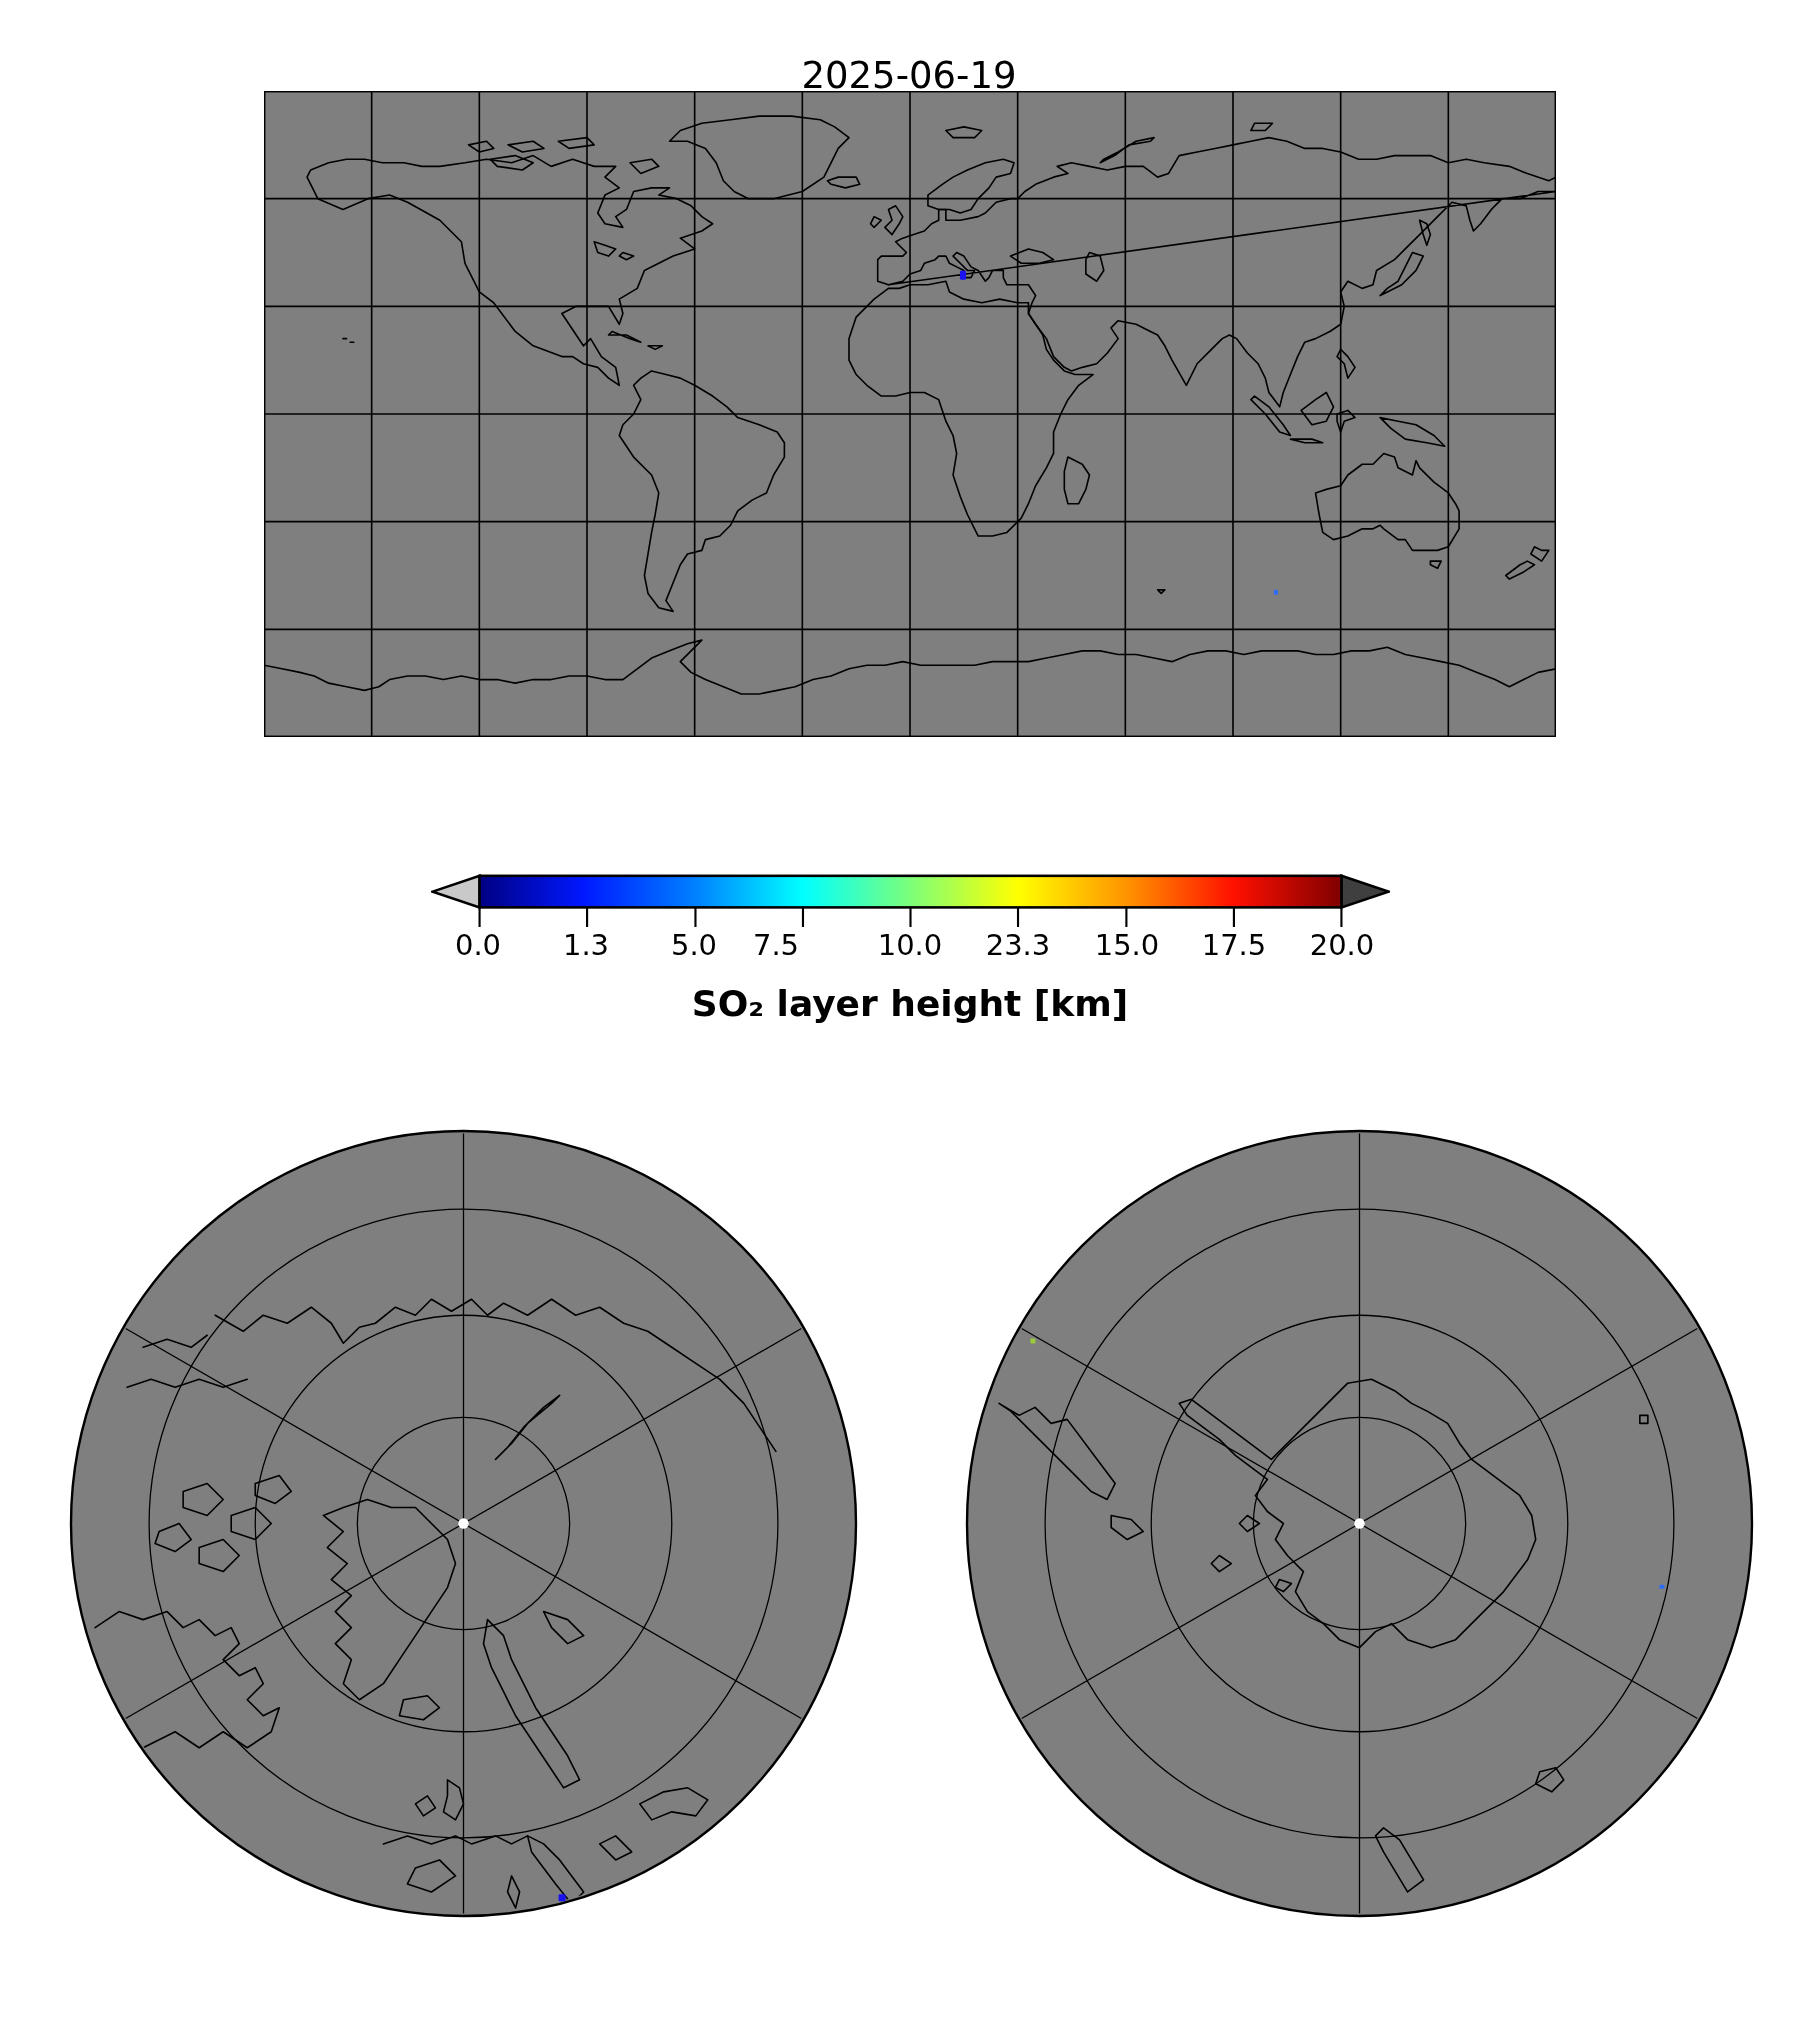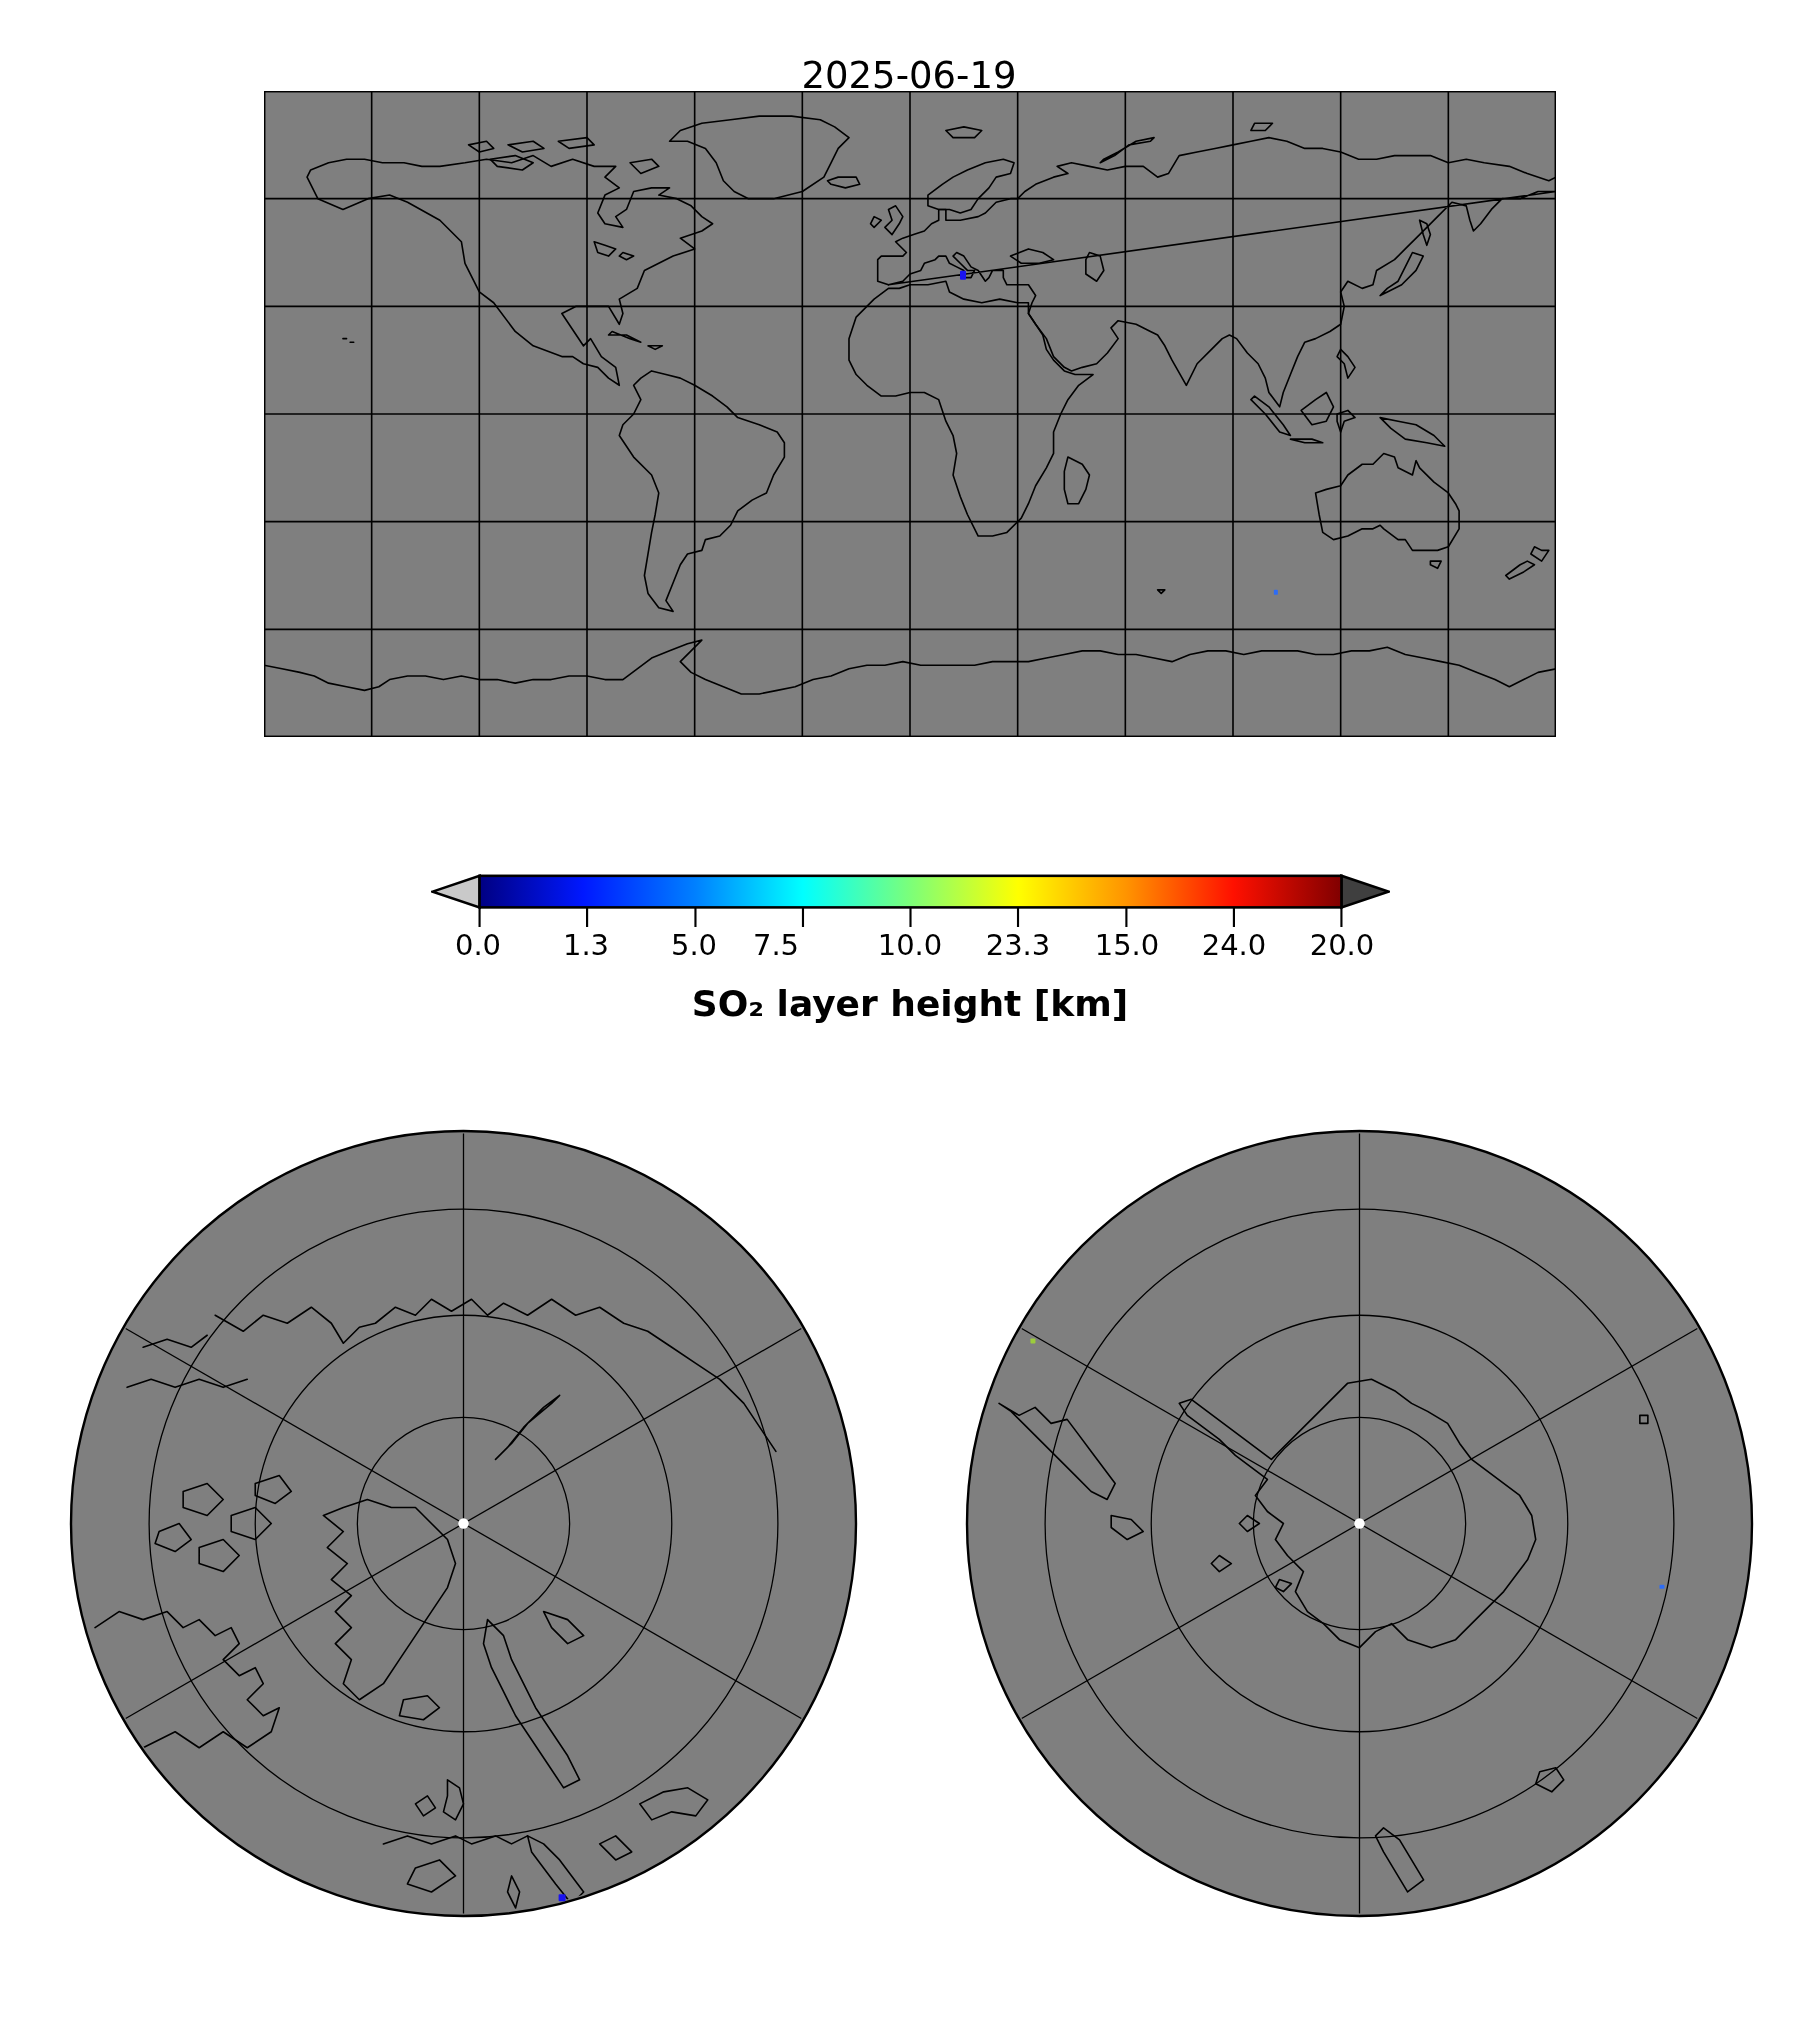--- a/index.html
+++ b/index.html
@@ -118,21 +118,21 @@
   <rect x="55" y="8" width="1010" height="37" fill="url(#jet-grad)" stroke="#000" stroke-width="3"></rect>
 </svg>
 
 <div class="tick-label" style="left:478px">0.0</div>
 <div class="tick-label" style="left:586px">1.3</div>
 <div class="tick-label" style="left:694px">5.0</div>
 <div class="tick-label" style="left:776px">7.5</div>
 <div class="tick-label" style="left:910px">10.0</div>
 <div class="tick-label" style="left:1018px">23.3</div>
 <div class="tick-label" style="left:1127px">15.0</div>
-<div class="tick-label" style="left:1234px">24.0</div>
+<div class="tick-label" style="left:1234px">17.5</div>
 <div class="tick-label" style="left:1342px">20.0</div>
 
 <div class="cbar-label">SO₂ layer height [km]</div>
 
 <div class="panel" id="north-panel">
   <svg viewBox="-100 -100 200 200">
     <defs>
         <clipPath id="clipN">
           <circle cx="0" cy="0" r="97.4"></circle>
         </clipPath>

